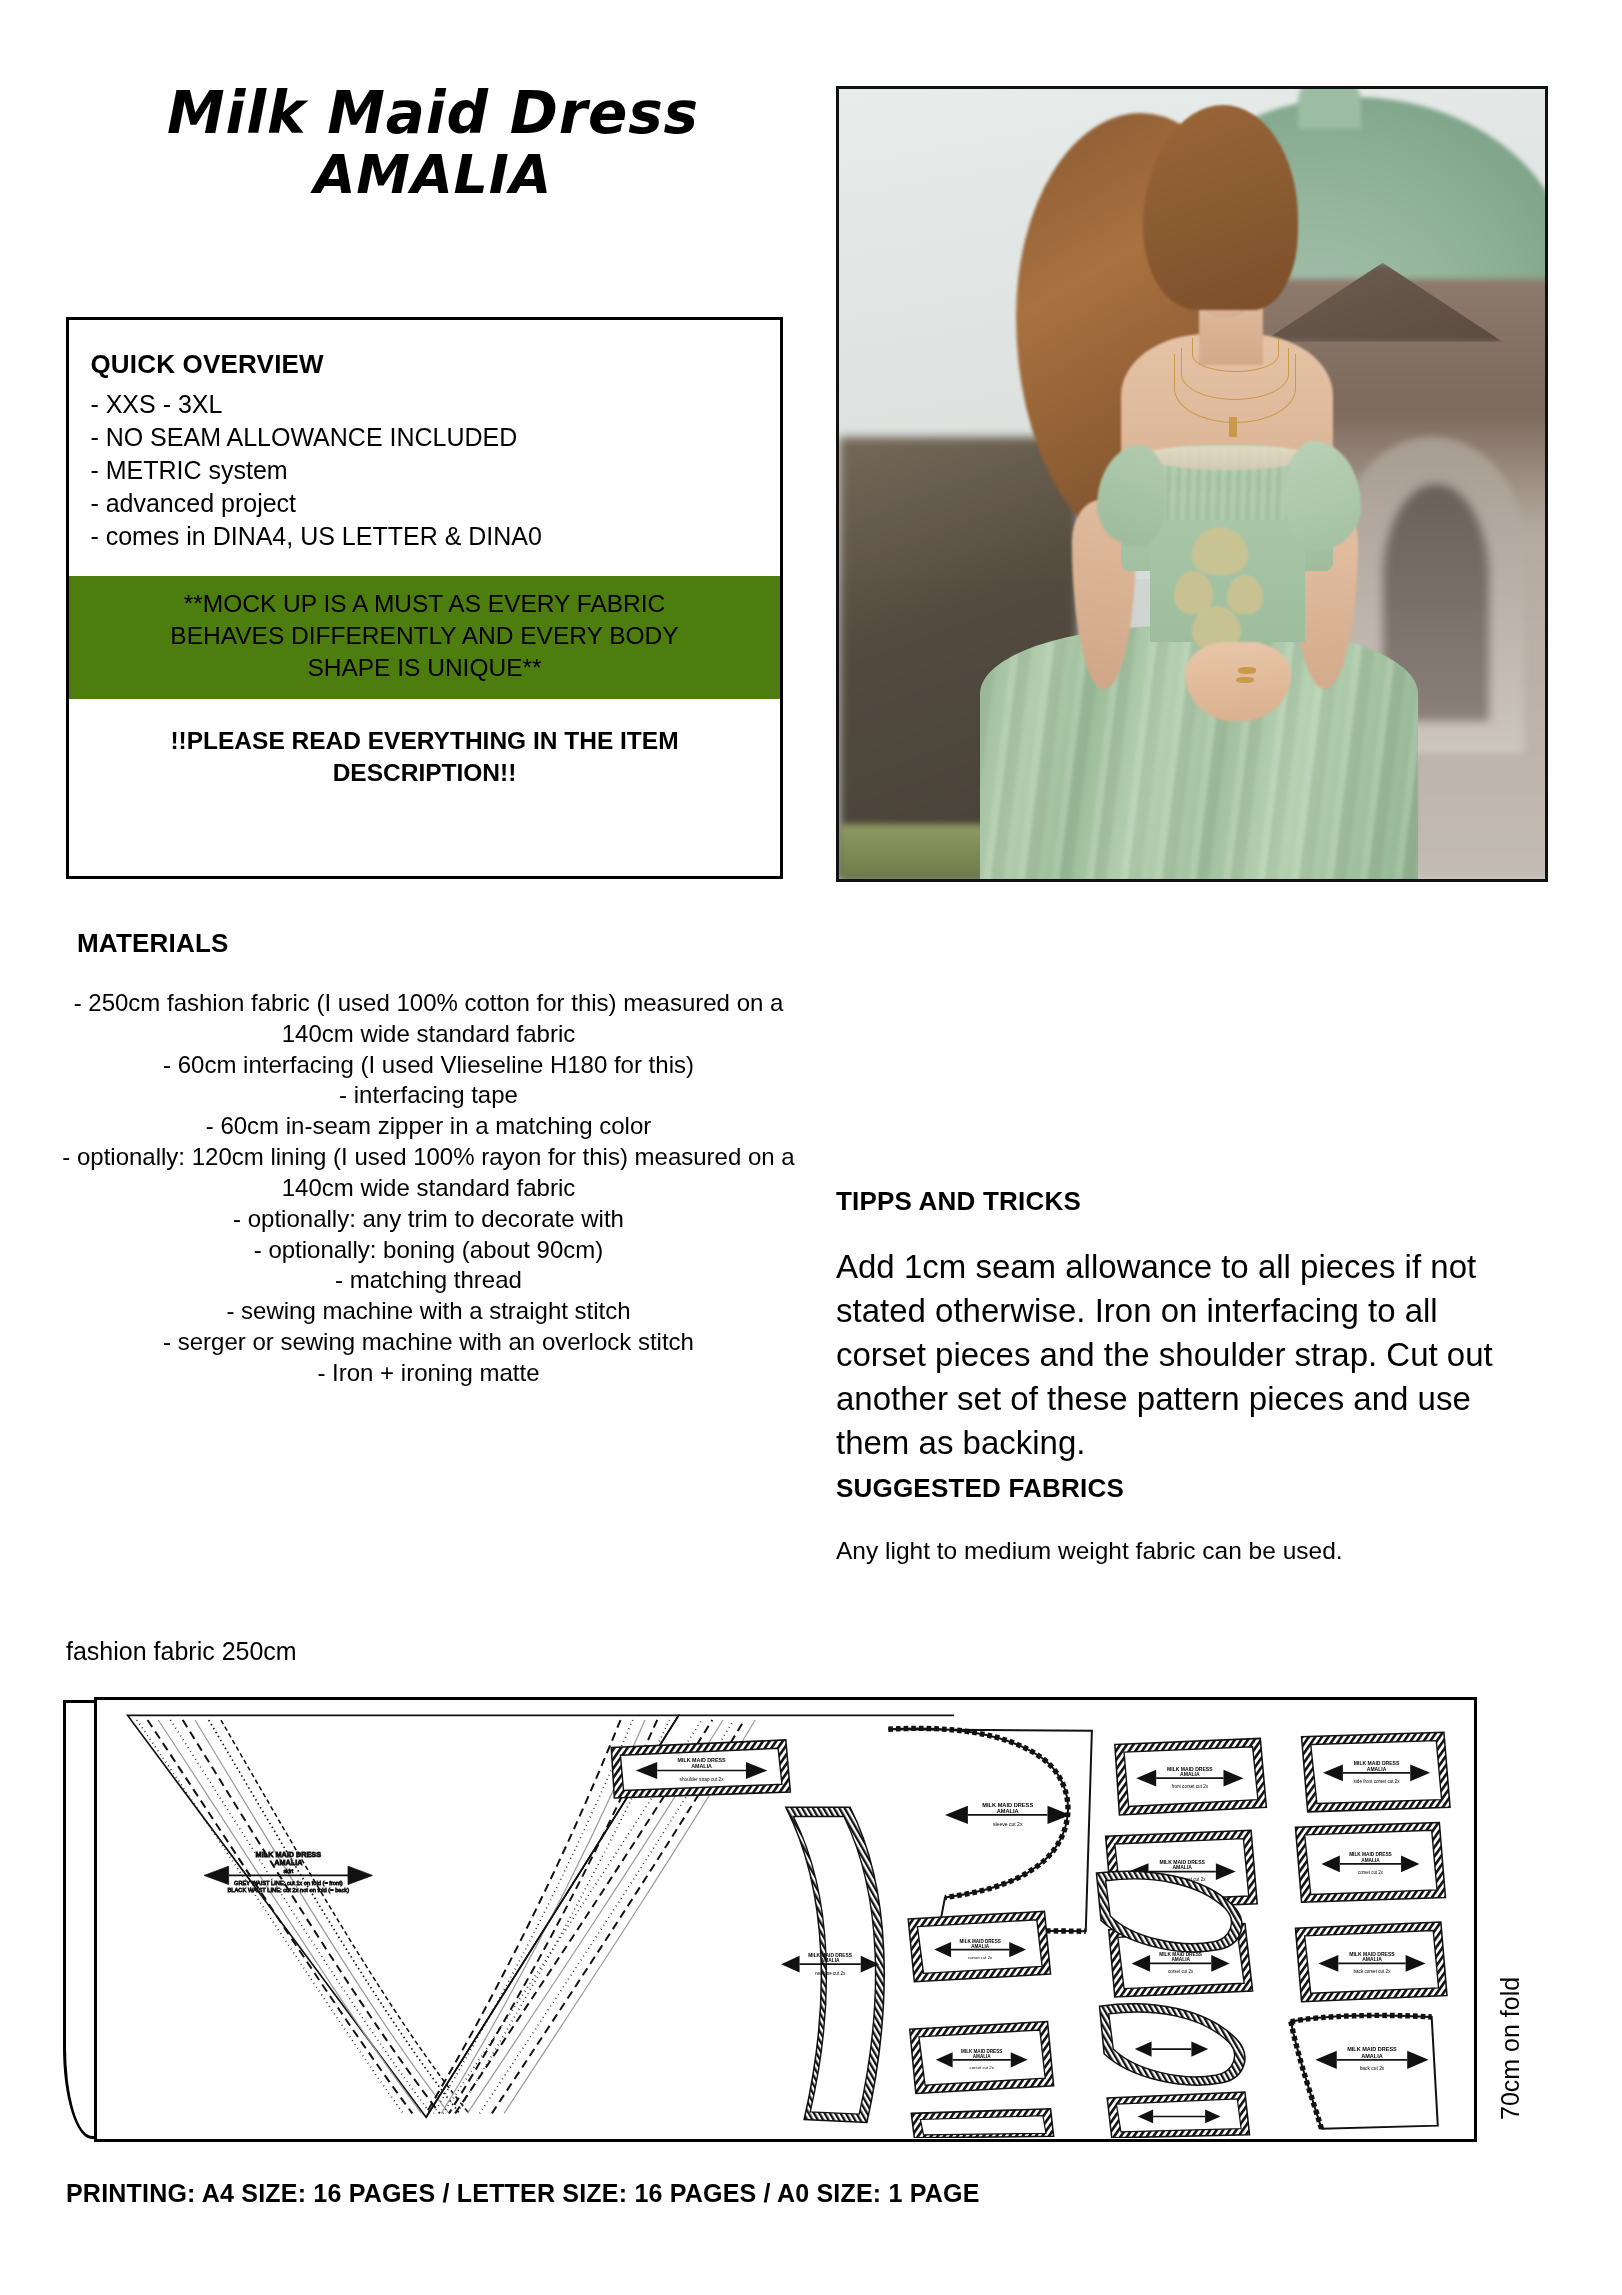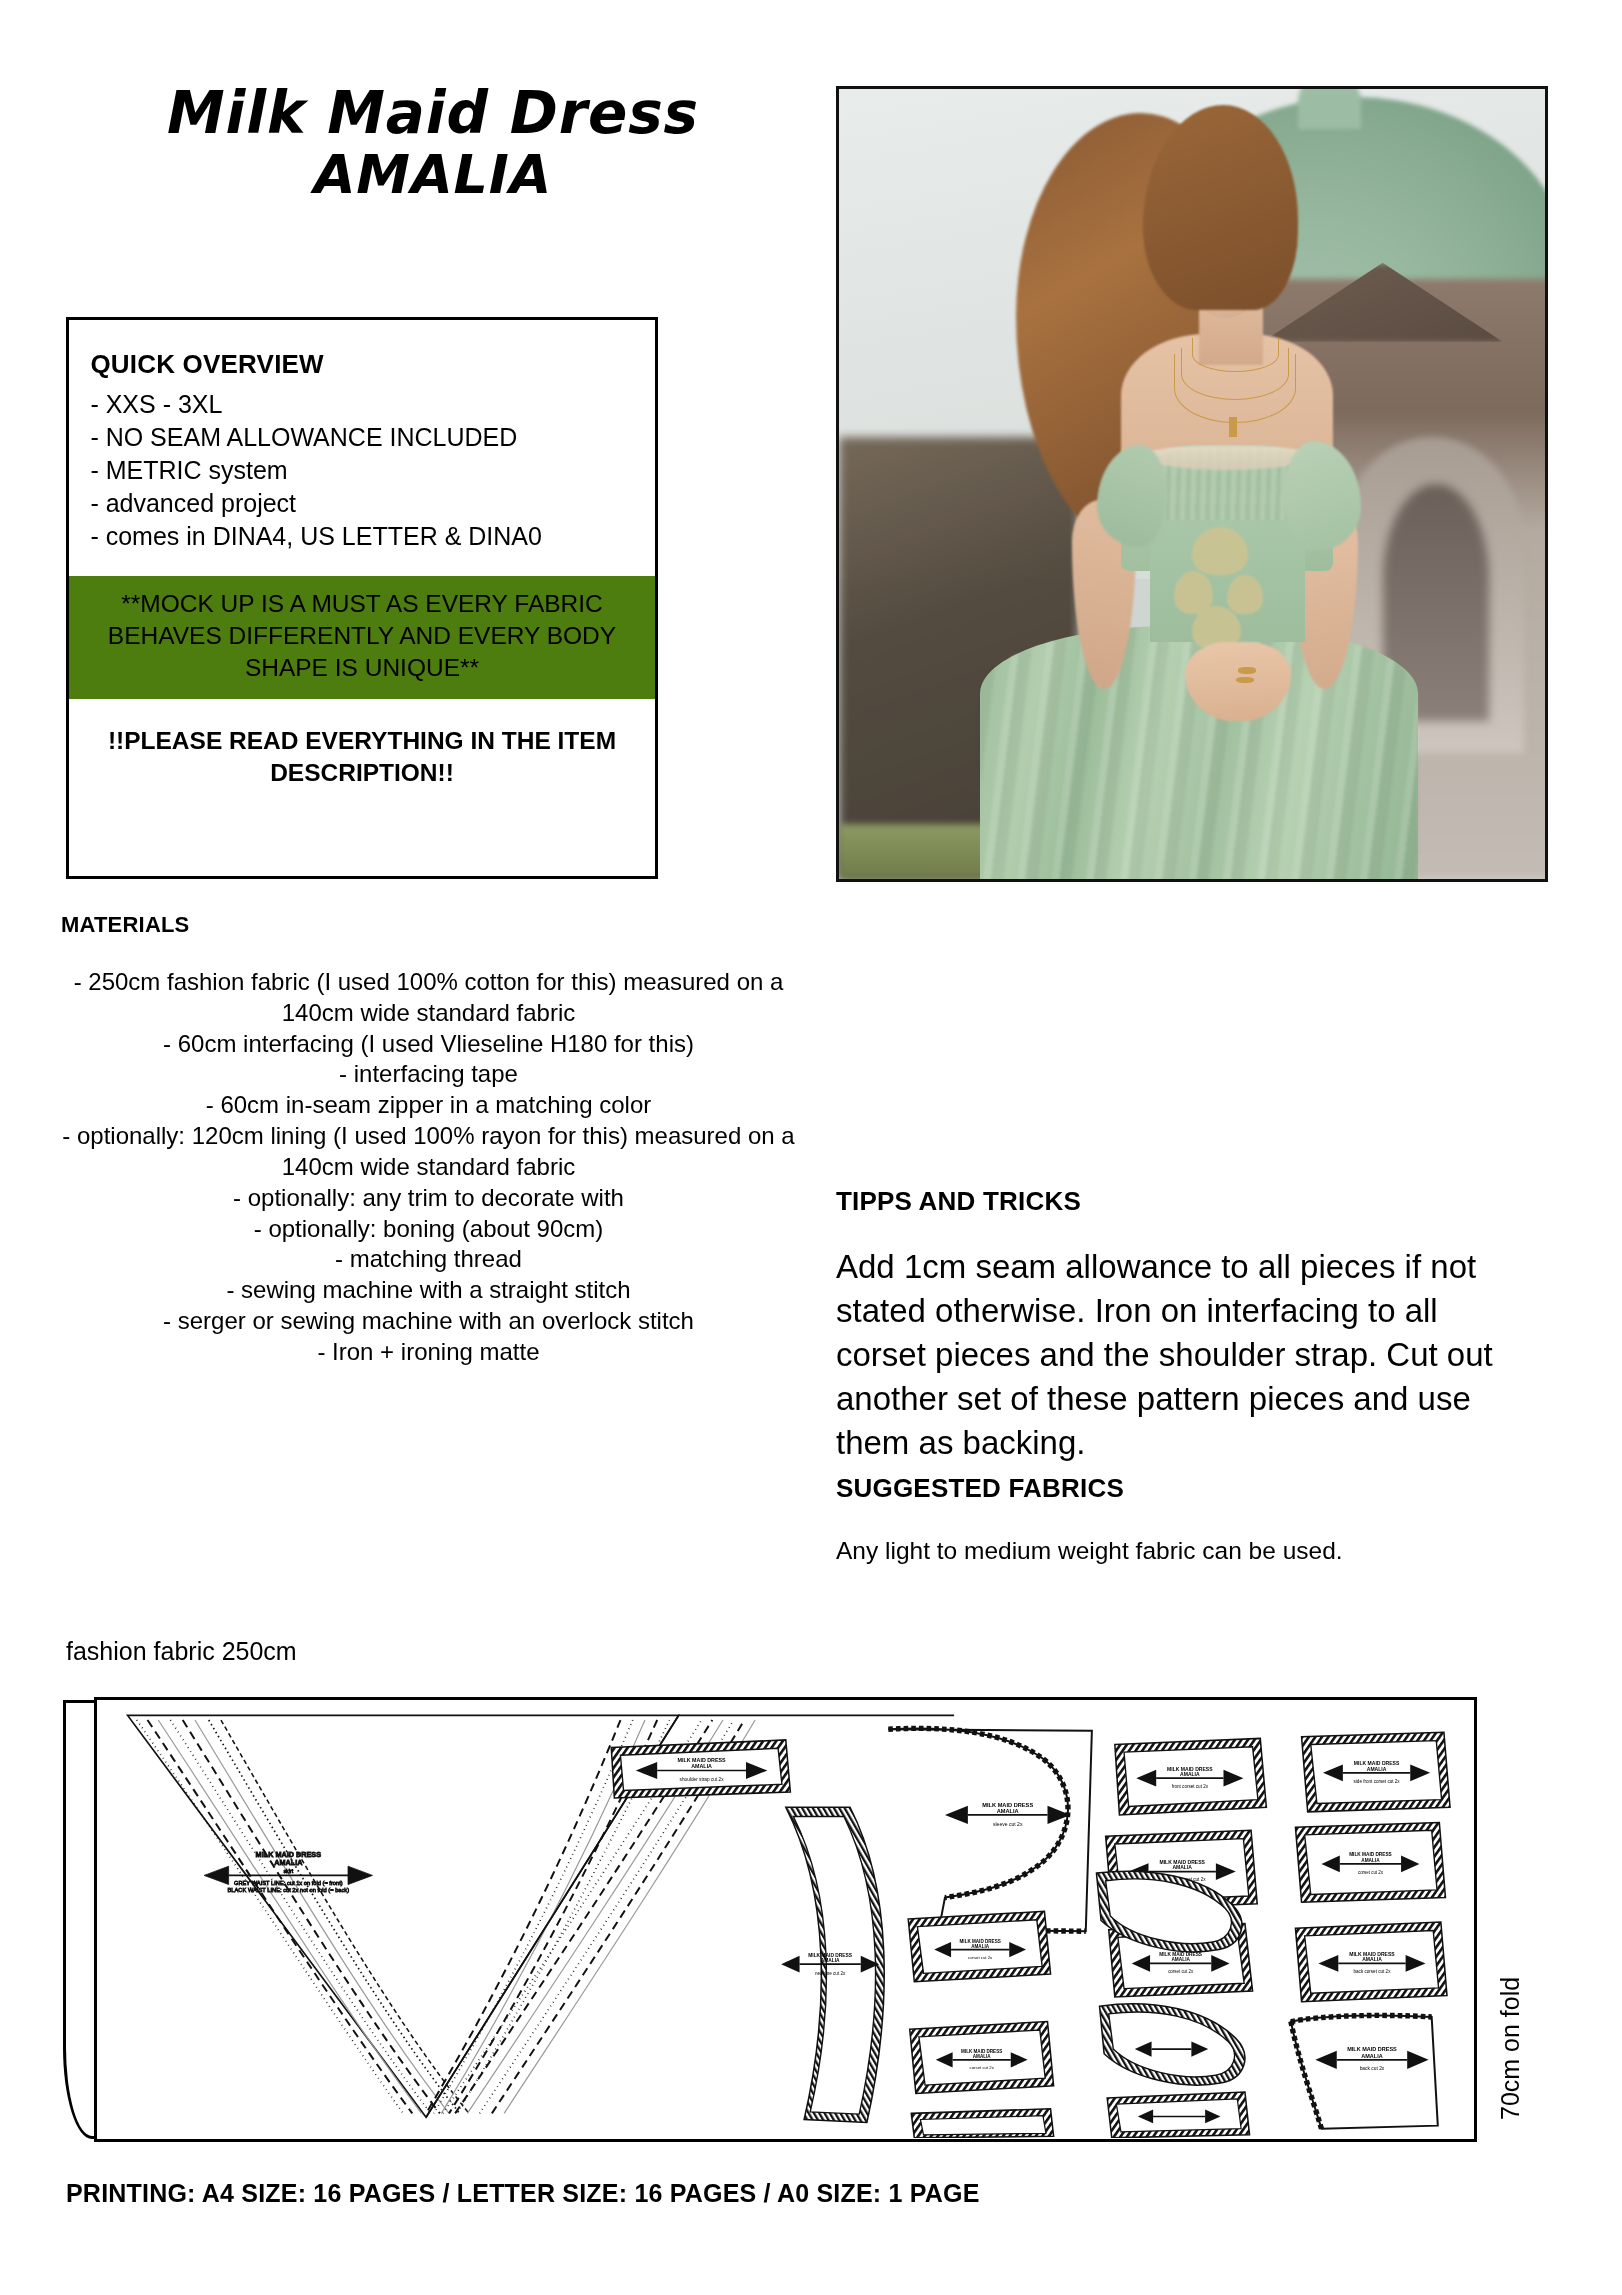--- a/index.html
+++ b/index.html
@@ -8,36 +8,36 @@
        -webkit-font-smoothing:antialiased;}
 
   
   #title-block{position:absolute;left:77px;top:84px;width:712px;text-align:center;}
   .title-line{font-family:"DejaVu Sans",sans-serif;font-weight:bold;font-style:italic;
               letter-spacing:0.8px;line-height:1.0;color:#000;}
   #title-main{font-size:58px;}
   #title-sub{font-size:54px;margin-top:6.1px;}
 
   
-  #overview-box{position:absolute;left:66px;top:317px;width:592px;height:562px;
+  #overview-box{position:absolute;left:66px;top:317px;width:717px;height:562px;
                 border:3.1px solid #000;box-sizing:border-box;background:#fff;}
   #overview-inner{padding:29px 21.4px 0 21.4px;}
   .ov-head{font-size:26px;font-weight:bold;letter-spacing:0.2px;margin:0 0 7.7px 0;}
   .ov-item{font-size:25px;line-height:1.32;margin:0;white-space:nowrap;}
 
   #mockup-note{background:#4d7c0f;margin:23px -21.4px 0 -21.4px;padding:12.2px 31px 15.3px 31px;
                text-align:center;}
   #mockup-note p{margin:0;font-size:24.5px;line-height:1.30;}
 
   #read-note{margin:26px 0 0 0;text-align:center;}
   #read-note p{margin:0;font-size:24.5px;font-weight:bold;line-height:1.30;}
 
   
   #materials{position:absolute;left:61px;top:912px;width:735px;}
-  #materials h2{margin:0;font-size:22px;font-weight:bold;letter-spacing:0.2px;}
+  #materials h2{margin:16px;font-size:26px;font-weight:bold;letter-spacing:0.2px;}
   #materials ul{list-style:none;margin:29px 0 0 0;padding:0;text-align:center;}
   #materials li{font-size:24px;line-height:1.285;margin:0;}
 
   
   #photo{position:absolute;left:836px;top:86px;width:712px;height:796px;
          border:3.1px solid #111;box-sizing:border-box;overflow:hidden;background:#cfd6d2;}
   .ph{position:absolute;}
   
   #sky{left:0;top:0;width:100%;height:62%;
        background:linear-gradient(170deg,#e8ecea 0%,#dfe4e2 45%,#d5dbd7 100%);}

